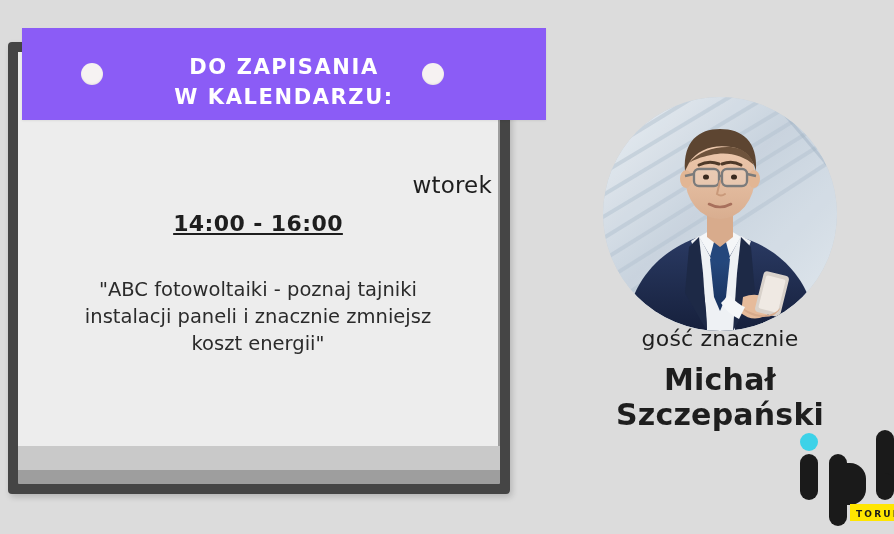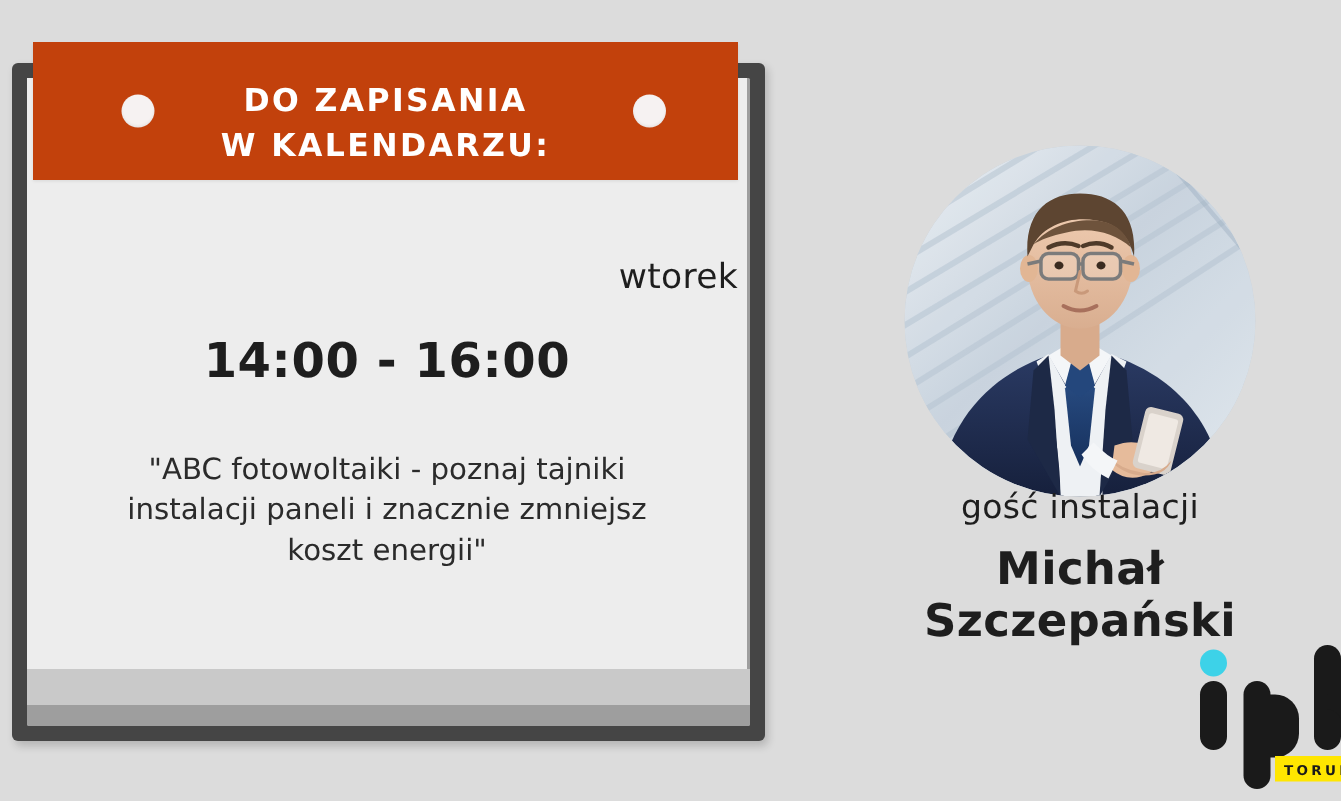--- a/index.html
+++ b/index.html
@@ -55,23 +55,23 @@
     right: 2px;
     top: 0;
     bottom: 38px;
     background: #ededed;
   }
 
   .calendar-header {
     position: absolute;
     left: 22px;
     top: 28px;
-    width: 470px;
+    width: 524px;
     height: 92px;
-    background: #c2410c;
+    background: #8b5cf6;
     z-index: 4;
     box-shadow: 0 1px 2px rgba(0,0,0,0.07);
   }
   .header-title {
     position: absolute;
     left: 0;
     right: 0;
     top: 24px;
     text-align: center;
     color: #ffffff;
@@ -110,24 +110,25 @@
     margin-top: 42px;
     text-align: right;
   }
   .cal-date {
     font-size: 24px;
     font-weight: bold;
     letter-spacing: 0.4px;
     margin-top: 25px;
   }
   .cal-time {
-    font-size: 32px;
+    font-size: 22px;
     font-weight: bold;
     letter-spacing: 0.4px;
-    margin-top: 23px;
+    margin-top: 13px;
+    text-decoration: underline;
   }
   .cal-desc {
     font-size: 19.5px;
     font-weight: 400;
     line-height: 27px;
     margin-top: 40px;
     padding: 0 14px;
     white-space: pre-line;
     color: #2b2b2b;
   }
@@ -294,21 +295,21 @@
         <rect x="156" y="176" width="26" height="42" rx="4" fill="#d9d2cb" transform="rotate(14 169 197)"></rect>
         <rect x="159" y="180" width="20" height="34" rx="2" fill="#efe9e3" transform="rotate(14 169 197)"></rect>
         <path d="M134 206 q10 14 26 14 q14 0 18 -10 q-8 10 -20 8 q-14 -2 -24 -12 Z" fill="#d8ab8c"></path>
 
         <path d="M126 198 q10 10 16 12 l-6 12 q-12 -6 -18 -16 Z" fill="#f4f6f8"></path>
       </g>
     </svg>
   </div>
 
   <div class="guest">
-    <div class="guest-role">gość instalacji</div>
+    <div class="guest-role">gość znacznie</div>
     <div class="guest-name">Michał Szczepański</div>
   </div>
 
   <div class="logo">
     <svg width="118" height="106" viewBox="0 0 118 106" xmlns="http://www.w3.org/2000/svg" aria-hidden="true">
 
       <circle cx="17" cy="14" r="9" fill="#3dd2e8"></circle>
 
       <rect x="8" y="26" width="18" height="46" rx="9" fill="#1a1a1a"></rect>
 

